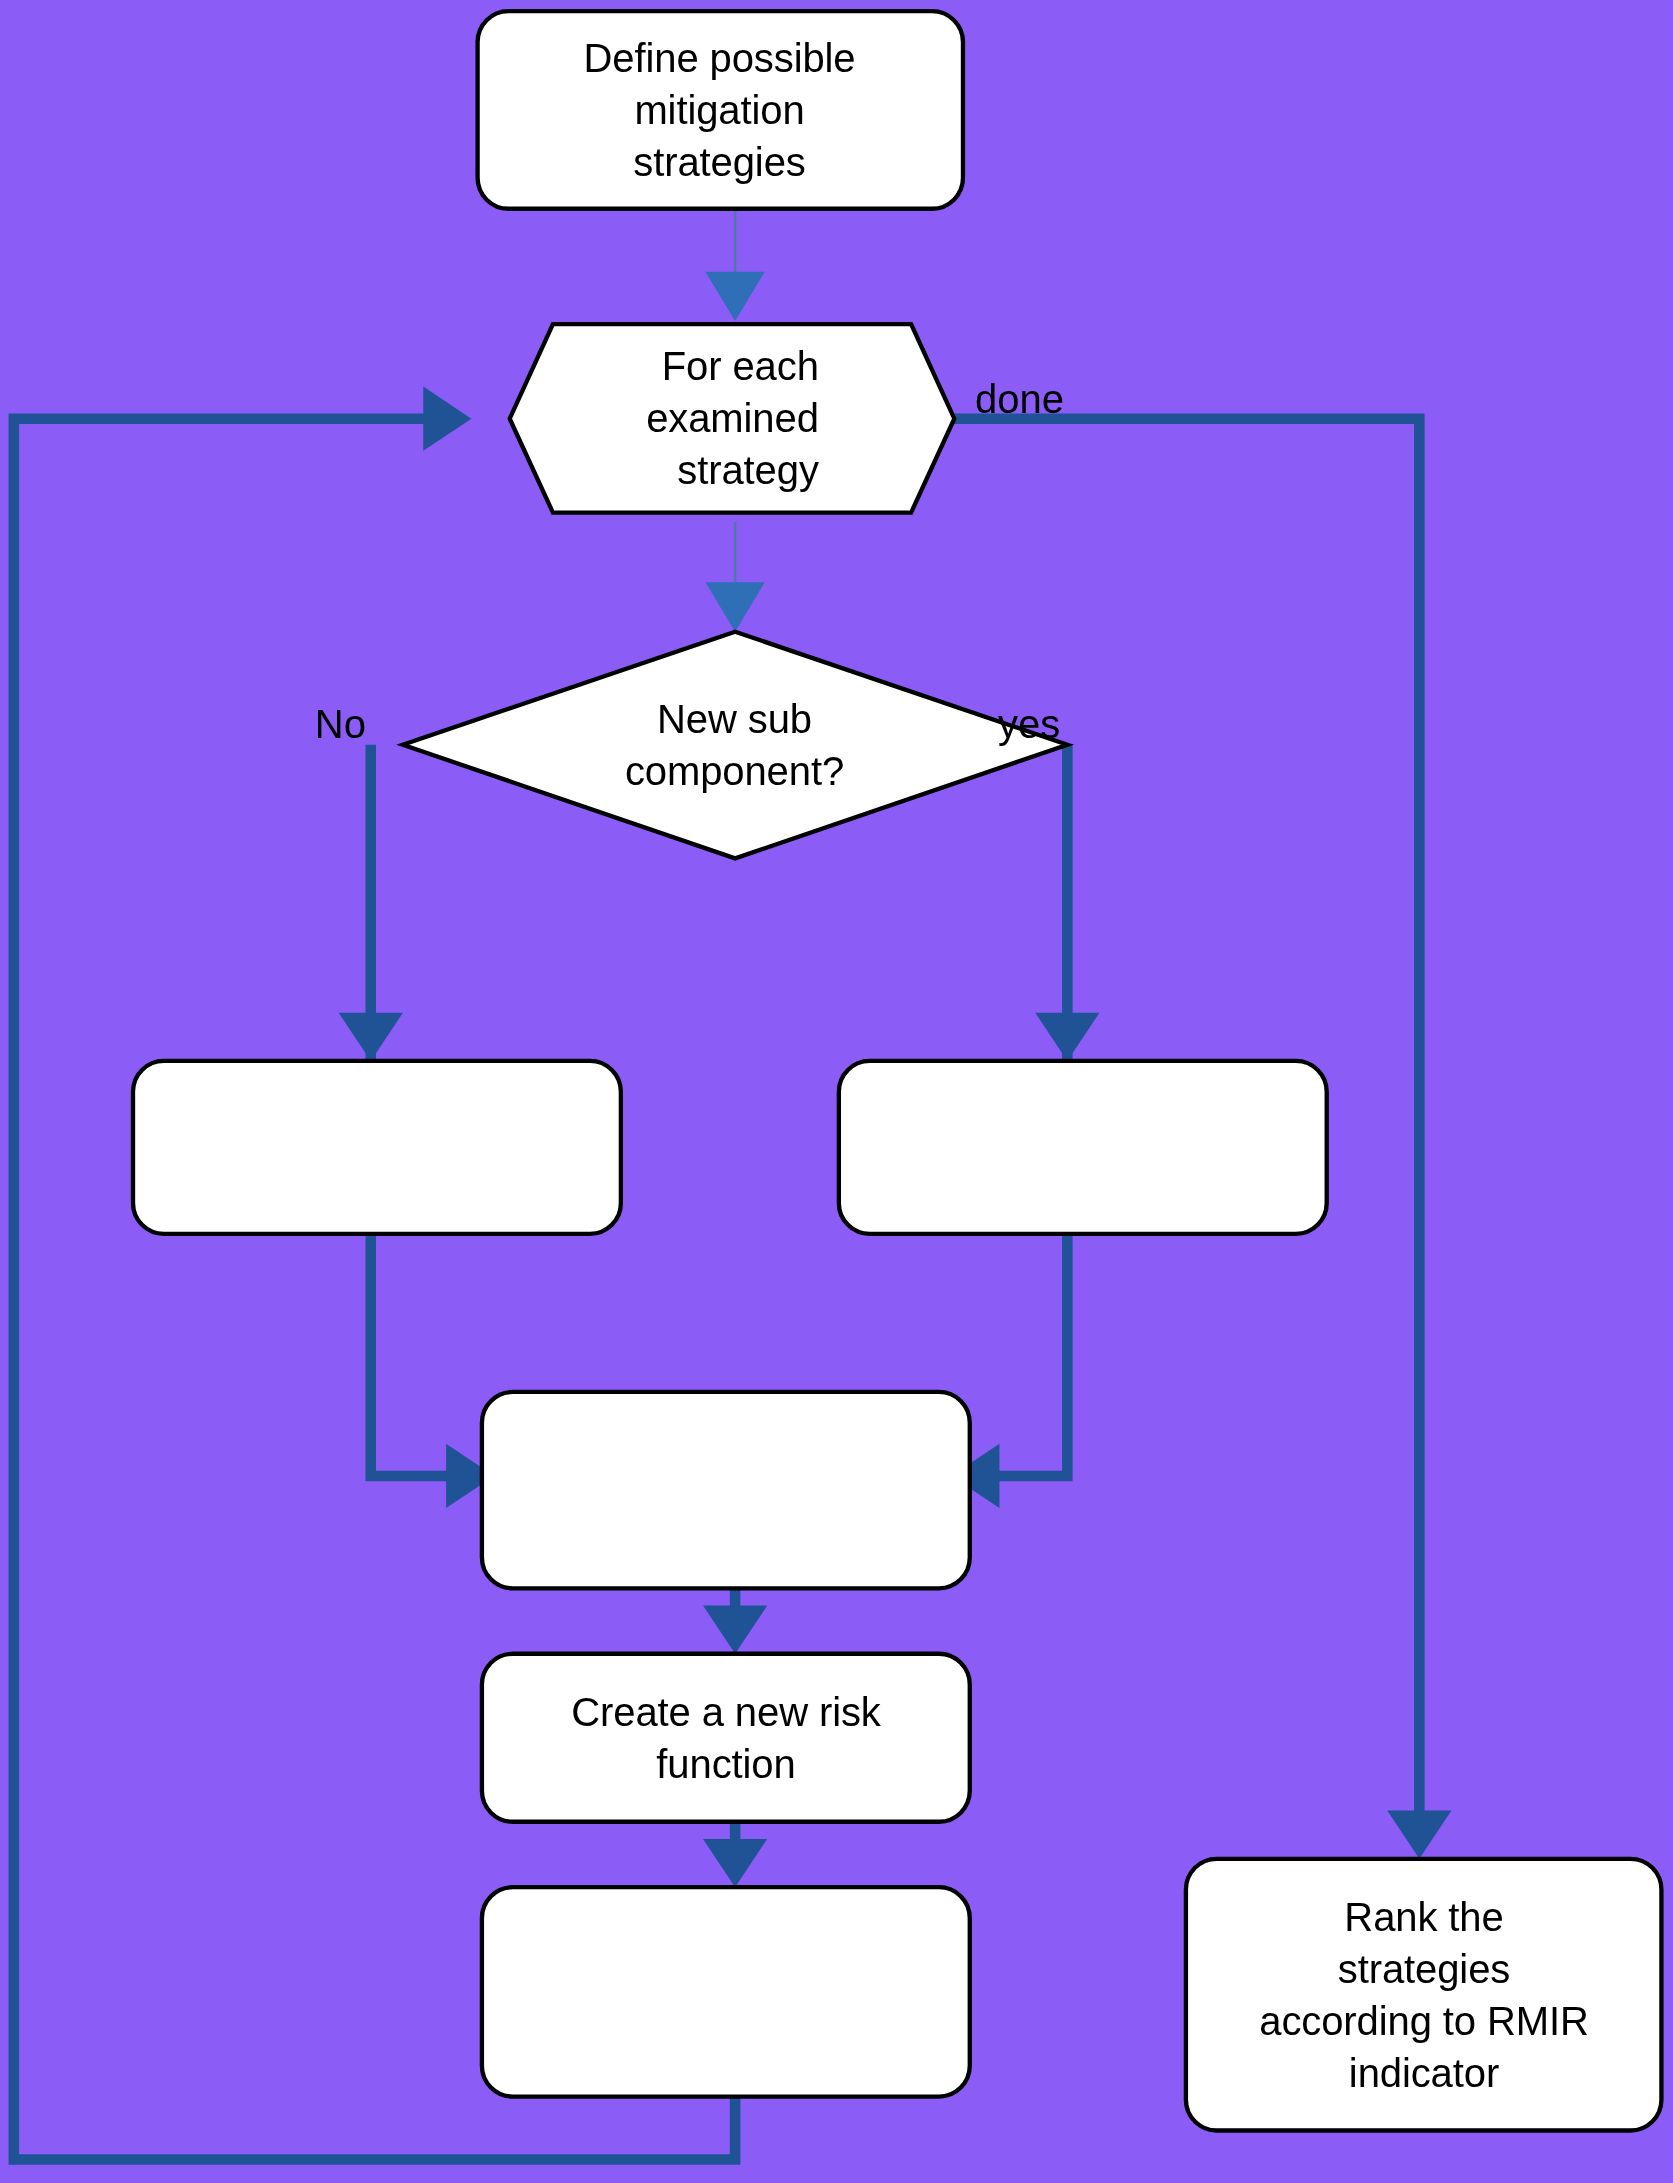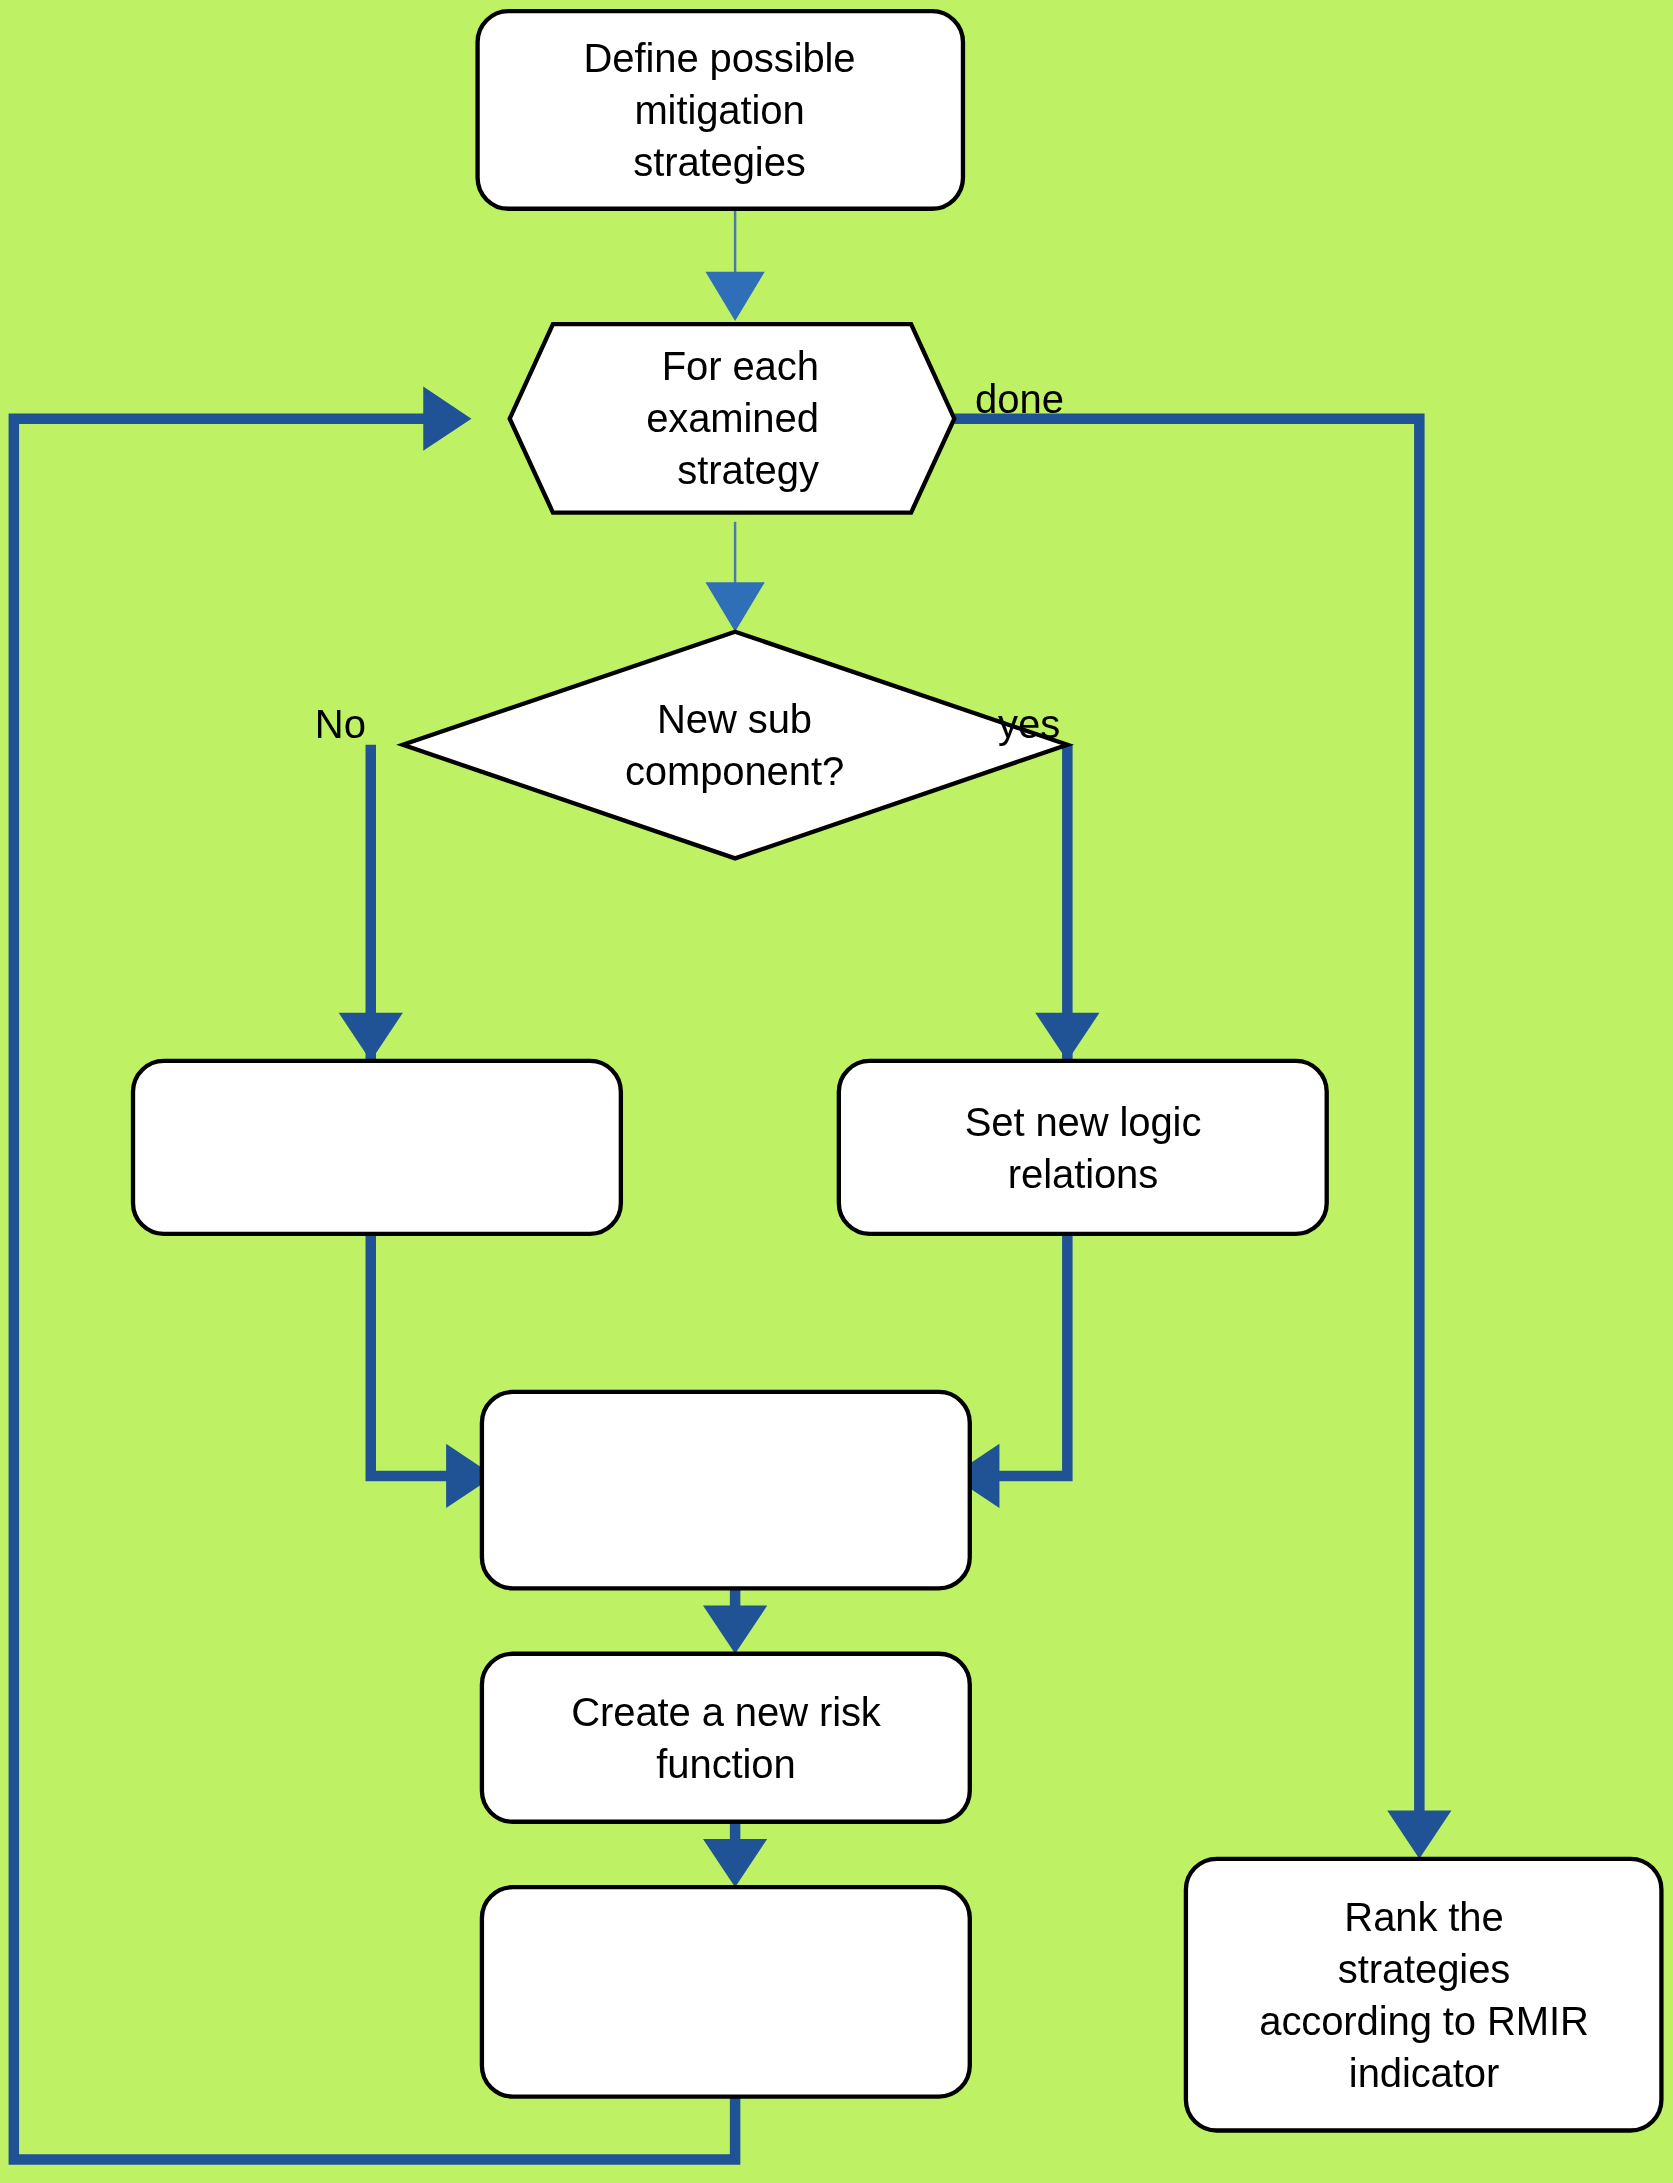--- a/index.html
+++ b/index.html
@@ -10,21 +10,21 @@
   body {
     width: 1674px;
     height: 2183px;
     font-family: "Liberation Sans", sans-serif;
     overflow: hidden;
   }
   #flow-root {
     position: relative;
     width: 1674px;
     height: 2183px;
-    background: #bef264;
+    background: #8b5cf6;
   }
   svg#flow-svg {
     position: absolute;
     top: 0; left: 0;
     width: 1674px;
     height: 2183px;
     display: block;
   }
   .node-shape {
     fill: #ffffff;
@@ -142,22 +142,20 @@
 strategies</div>
 
   <div class="node-label" style="left:510px; top:324px; width:445px; height:188px;text-align:right;">For each
 examined
 strategy</div>
 
   <div class="node-label" style="left:469px; top:676px; width:531px; height:137px;">New sub
 component?</div>
 
 
-  <div class="node-label" style="left:839px; top:1061px; width:488px; height:173px;">Set new logic
-relations</div>
 
 
   <div class="node-label" style="left:482px; top:1654px; width:488px; height:168px;">Create a new risk
 function</div>
 
 
   <div class="node-label" style="left:1186px; top:1859px; width:476px; height:272px;">Rank the
 strategies
 according to RMIR
 indicator</div>

